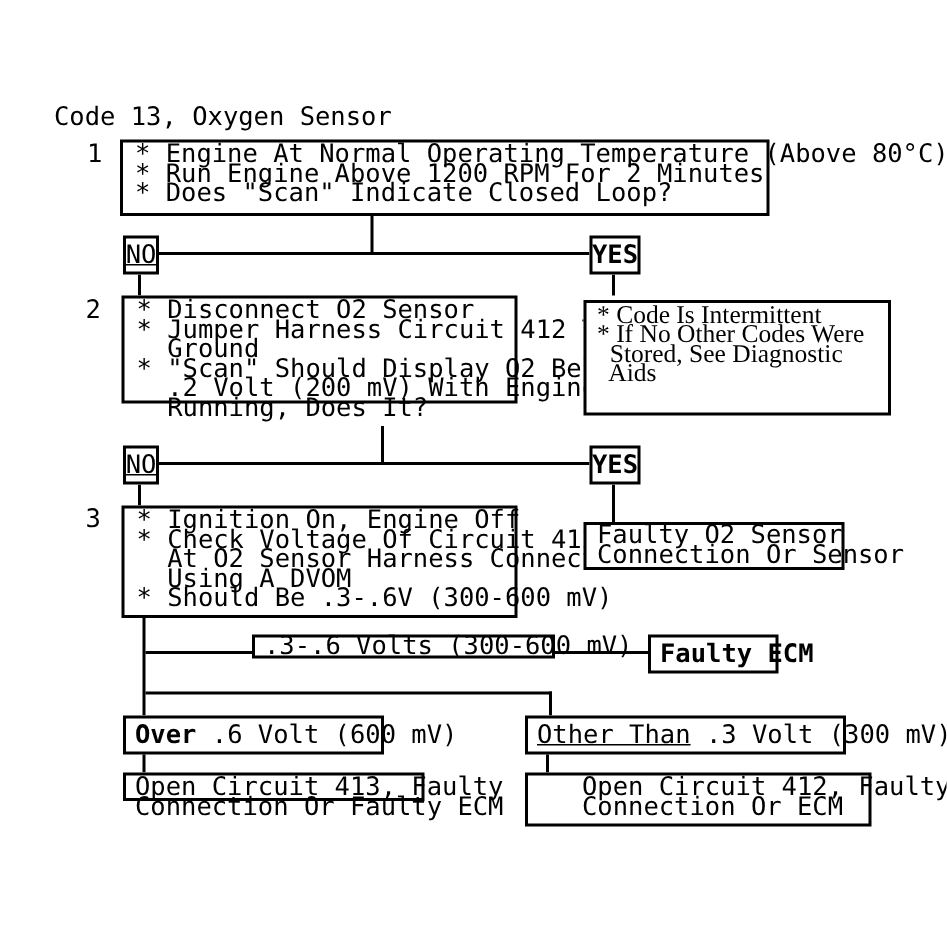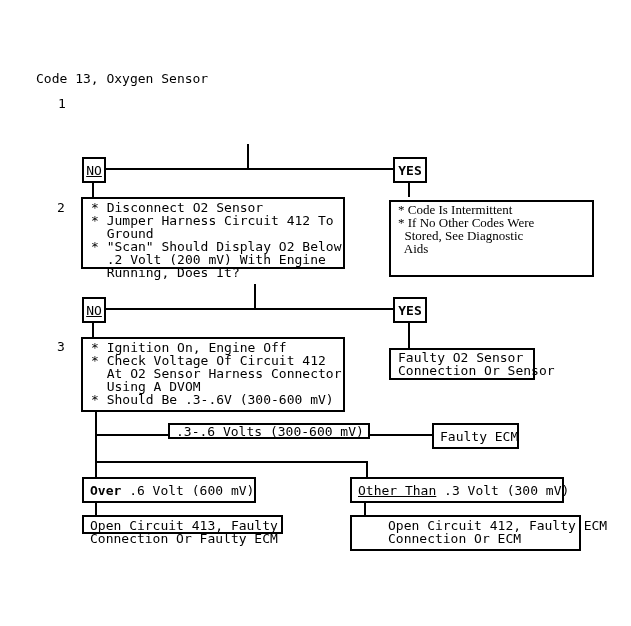--- a/index.html
+++ b/index.html
@@ -1,21 +1,21 @@
 <!DOCTYPE html>
 <html style="--ink: #000000; --paper: #ffffff;"><head>
 <meta charset="utf-8">
 <style>
   :root { --ink:#000000; --paper:#ffffff; }
   html, body { margin:0; padding:0; background:var(--paper); }
   .canvas {
     position:relative; width:631px; height:626px;
     background:var(--paper); color:var(--ink);
     font-family:"DejaVu Sans Mono", monospace;
-    font-size:13px; line-height:13px;
+    font-size:17px; line-height:13px;
   }
   .txt { position:absolute; white-space:pre; }
   .box {
     position:absolute; box-sizing:border-box;
     border:2px solid var(--ink); background:var(--paper);
     white-space:pre;
   }
   .pad  { padding:2px 3px 2px 8px; }
   .pad2 { padding:1px 3px 1px 7px; }
   .pad3 { padding:2px 3px 2px 6px; }
@@ -29,20 +29,23 @@
 <body>
 
 <div class="canvas">
 
   <div class="txt" style="left:36px; top:72px;">Code 13, Oxygen Sensor</div>
 
   <div class="txt" style="left:58px; top:97px;">1</div>
   <div class="txt" style="left:57px; top:201px;">2</div>
   <div class="txt" style="left:57px; top:340px;">3</div>
 
+  <div class="box pad" style="left:80px; top:93px; width:433px; height:51px;">* Engine At Normal Operating Temperature (Above 80°C)
+* Run Engine Above 1200 RPM For 2 Minutes
+* Does "Scan" Indicate Closed Loop?</div>
 
   <div class="line" style="left:247px; top:144px; width:2px; height:26px;"></div>
   <div class="line" style="left:105px; top:168px; width:288px; height:2px;"></div>
   <div class="line" style="left:92px;  top:183px; width:2px; height:14px;"></div>
   <div class="line" style="left:408px; top:183px; width:2px; height:14px;"></div>
 
   <div class="box ctr" style="left:82px; top:157px; width:24px; height:26px;"><span class="u">NO</span></div>
   <div class="box ctr" style="left:393px; top:157px; width:34px; height:26px;"><span class="b">YES</span></div>
 
   <div class="box pad" style="left:81px; top:197px; width:264px; height:72px;">* Disconnect O2 Sensor
@@ -64,31 +67,31 @@
 
   <div class="box ctr" style="left:82px; top:297px; width:24px; height:26px;"><span class="u">NO</span></div>
   <div class="box ctr" style="left:393px; top:297px; width:34px; height:26px;"><span class="b">YES</span></div>
 
   <div class="box pad" style="left:81px; top:337px; width:264px; height:75px;">* Ignition On, Engine Off
 * Check Voltage Of Circuit 412
   At O2 Sensor Harness Connector
   Using A DVOM
 * Should Be .3-.6V (300-600 mV)</div>
 
-  <div class="box pad2" style="left:389px; top:348px; width:146px; height:32px;">Faulty O2 Sensor
+  <div class="box pad2" style="left:389px; top:348px; width:174px; height:32px;">Faulty O2 Sensor
 Connection Or Sensor</div>
 
   <div class="line" style="left:95px;  top:412px; width:2px;  height:65px;"></div>
   <div class="line" style="left:97px;  top:434px; width:71px; height:2px;"></div>
   <div class="line" style="left:370px; top:434px; width:62px; height:2px;"></div>
   <div class="line" style="left:97px;  top:461px; width:271px; height:2px;"></div>
   <div class="line" style="left:366px; top:461px; width:2px;  height:16px;"></div>
 
   <div class="box row" style="left:168px; top:423px; width:202px; height:16px;"><span>.3-.6 Volts (300-600 mV)</span></div>
-  <div class="box row" style="left:432px; top:423px; width:87px; height:26px;"><span>Faulty ECM</span></div>
+  <div class="box row" style="left:432px; top:423px; width:87px; height:26px;font-weight:bold;"><span>Faulty ECM</span></div>
 
   <div class="box row" style="left:82px; top:477px; width:174px; height:26px;"><span class="b">Over</span><span> .6 Volt (600 mV)</span></div>
   <div class="box row" style="left:350px; top:477px; width:214px; height:26px;"><span class="u">Other Than</span><span> .3 Volt (300 mV)</span></div>
 
   <div class="line" style="left:95px;  top:503px; width:2px; height:12px;"></div>
   <div class="line" style="left:364px; top:503px; width:2px; height:12px;"></div>
 
   <div class="box pad3" style="left:82px; top:515px; width:201px; height:19px;">Open Circuit 413, Faulty
 Connection Or Faulty ECM</div>
   <div class="box pad3" style="left:350px; top:515px; width:231px; height:36px;padding-left:36px;">Open Circuit 412, Faulty ECM

